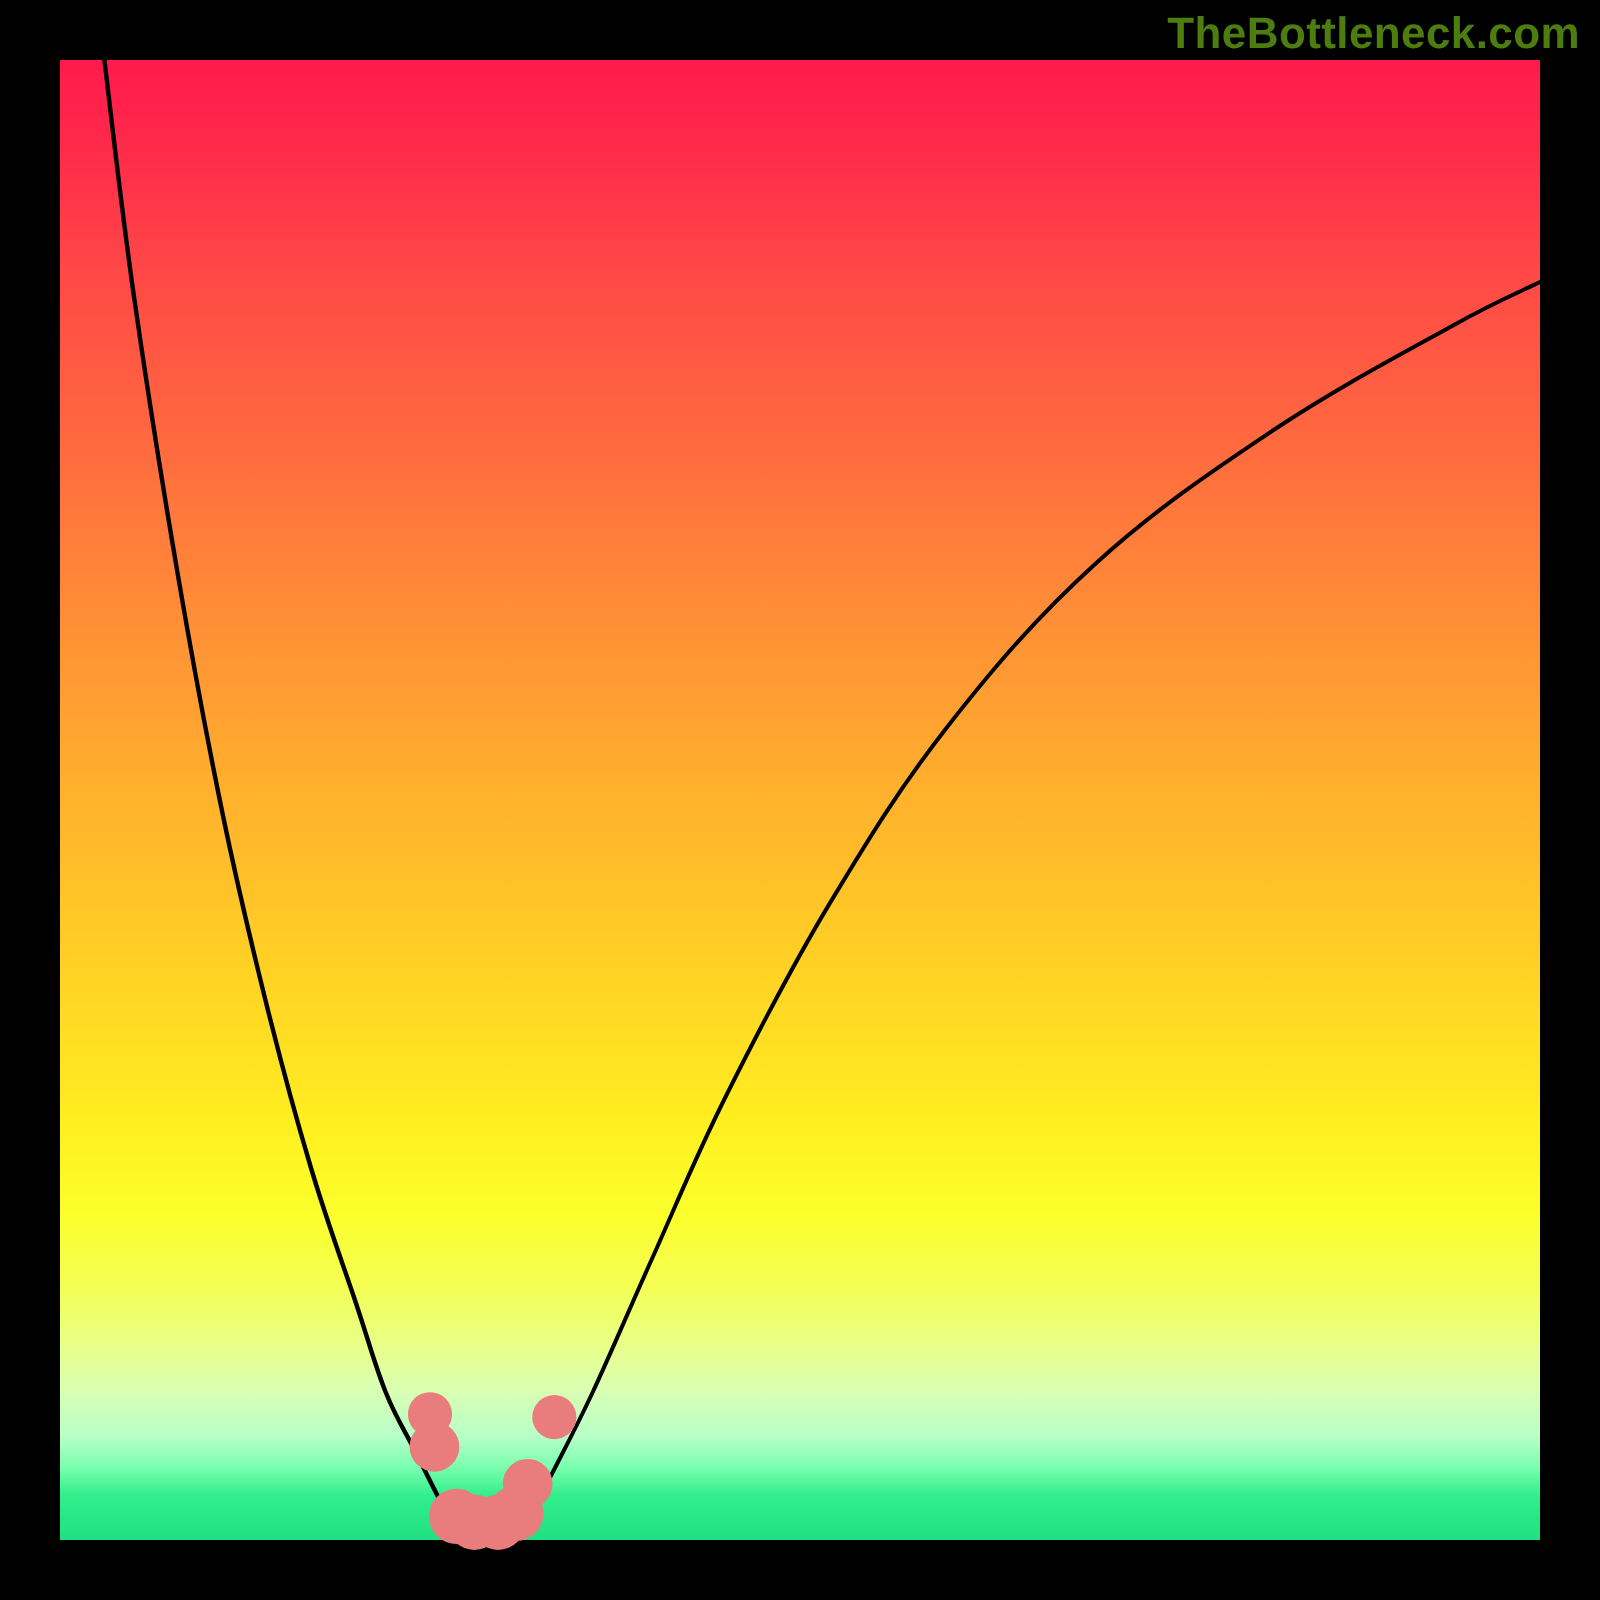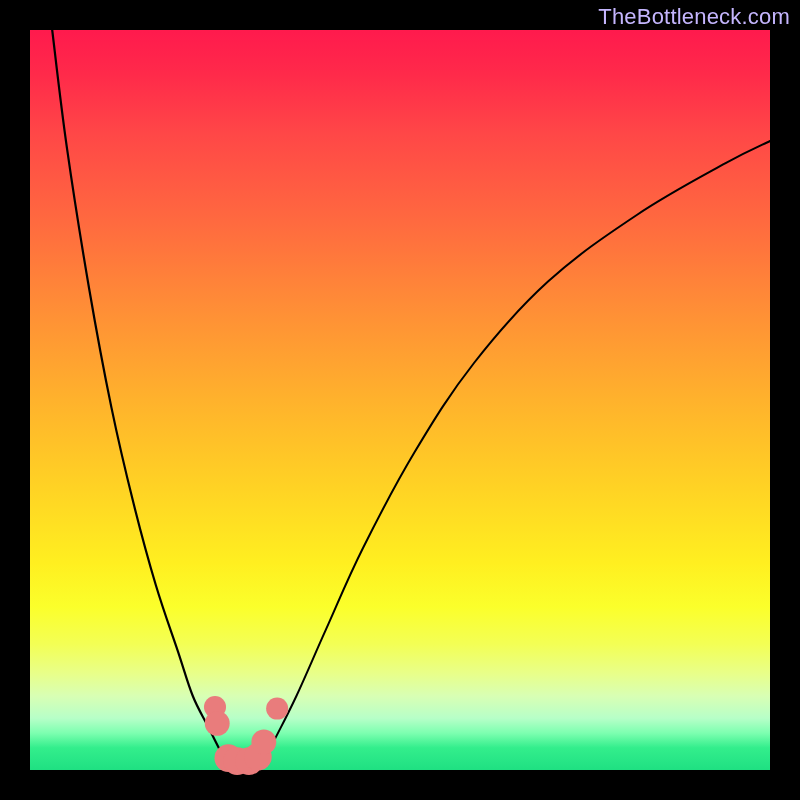--- a/index.html
+++ b/index.html
@@ -41,23 +41,23 @@
       #b7ffc8 93%,
       #7dffb0 95%,
       #33ee8c 97%,
       #1fe082 100%
     );
   }
   .watermark {
     position: absolute;
     top: 4px;
     right: 10px;
-    color: #c4b5fd;
+    color: #4d7c0f;
     font-size: 22px;
-    font-weight: 400;
+    font-weight: 700;
     letter-spacing: 0.2px;
   }
   svg.curve {
     position: absolute;
     left: 0;
     top: 0;
     width: 740px;
     height: 740px;
     overflow: visible;
   }

